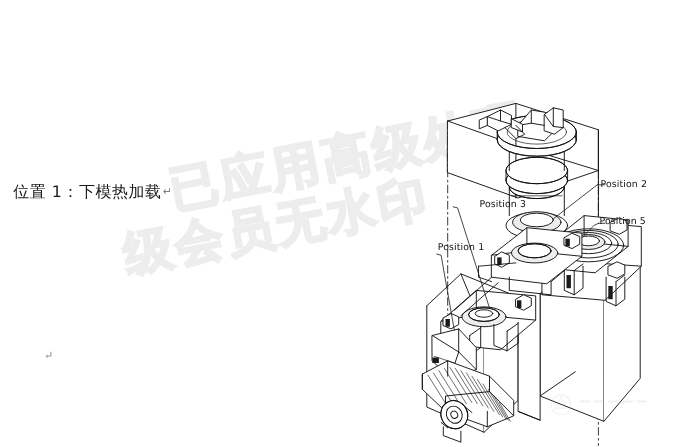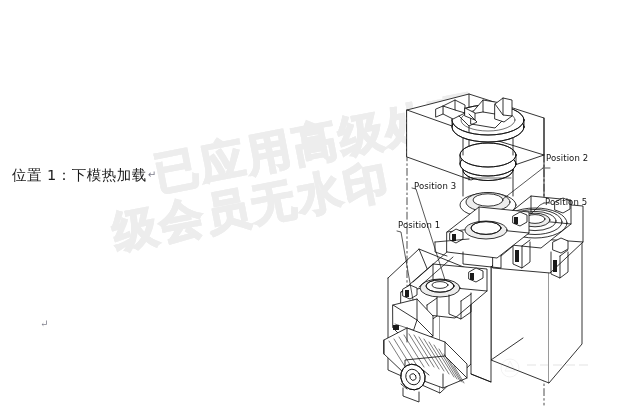--- a/index.html
+++ b/index.html
@@ -92,22 +92,22 @@
   .lbl {
     position: absolute;
     font-family: "DejaVu Sans", "Liberation Sans", sans-serif;
     font-size: 8.5px;
     color: #101010;
     white-space: nowrap;
     z-index: 5;
     letter-spacing: 0.1px;
   }
   #lbl-pos1 { left: 545px; top: 197px; }
-  #lbl-pos2 { left: 546px; top: 153px; }
-  #lbl-pos3 { left: 414px; top: 181px; text-align: center; }
+  #lbl-pos2 { left: 546px; top: 163px; }
+  #lbl-pos3 { left: 436px; top: 181px; text-align: center; }
   #lbl-pos4 { left: 398px; top: 220px; }
 
   
   #logo-mark {
     position: absolute;
     left: 497px;
     top: 355px;
     width: 120px;
     height: 26px;
     z-index: 3;

